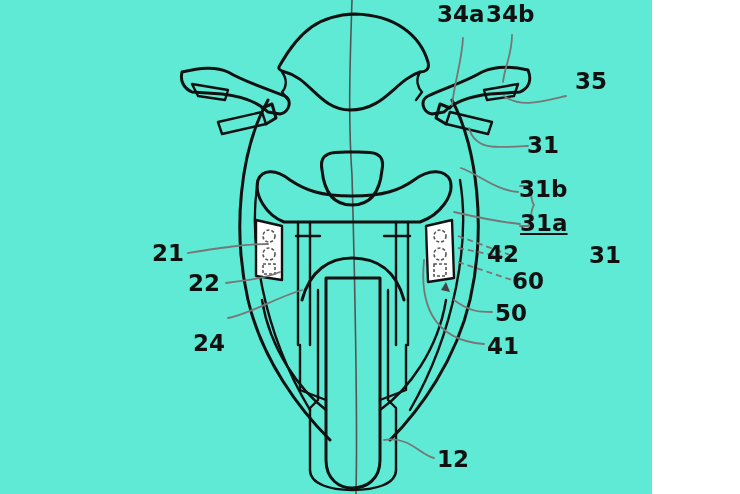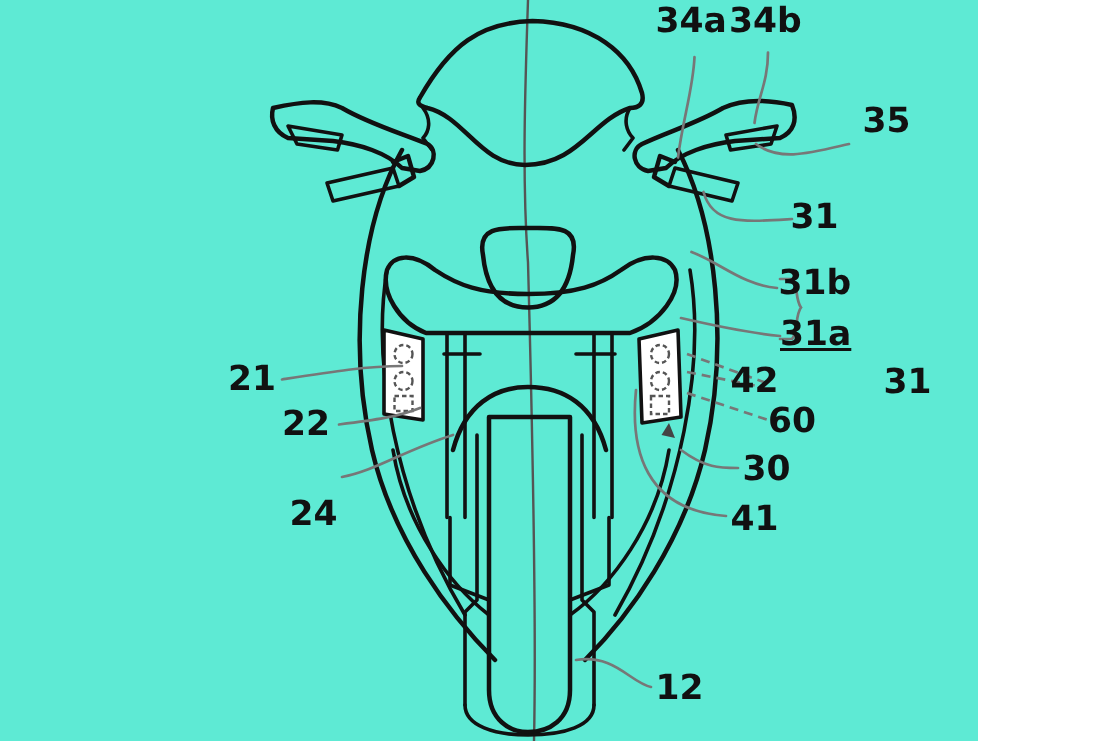--- a/index.html
+++ b/index.html
@@ -88,19 +88,19 @@
 
   <div class="lbl" style="left:437px; top:3px;">34a</div>
   <div class="lbl" style="left:486px; top:3px;">34b</div>
   <div class="lbl" style="left:575px; top:70px;">35</div>
   <div class="lbl" style="left:527px; top:134px;">31</div>
   <div class="lbl" style="left:519px; top:178px;">31b</div>
   <div class="lbl" style="left:520px; top:212px;text-decoration:underline;">31a</div>
   <div class="lbl" style="left:589px; top:196px;margin-top:48px;">31</div>
   <div class="lbl" style="left:487px; top:243px;">42</div>
   <div class="lbl" style="left:512px; top:270px;text-align:center;">60</div>
-  <div class="lbl" style="left:495px; top:302px;">30</div>
+  <div class="lbl" style="left:495px; top:302px;">50</div>
   <div class="lbl" style="left:487px; top:335px;">41</div>
   <div class="lbl" style="left:152px; top:242px;text-align:center;">21</div>
   <div class="lbl" style="left:188px; top:272px;">22</div>
   <div class="lbl" style="left:193px; top:307px;margin-top:25px;">24</div>
   <div class="lbl" style="left:437px; top:448px;">12</div>
 </div>
 
 </body></html>

